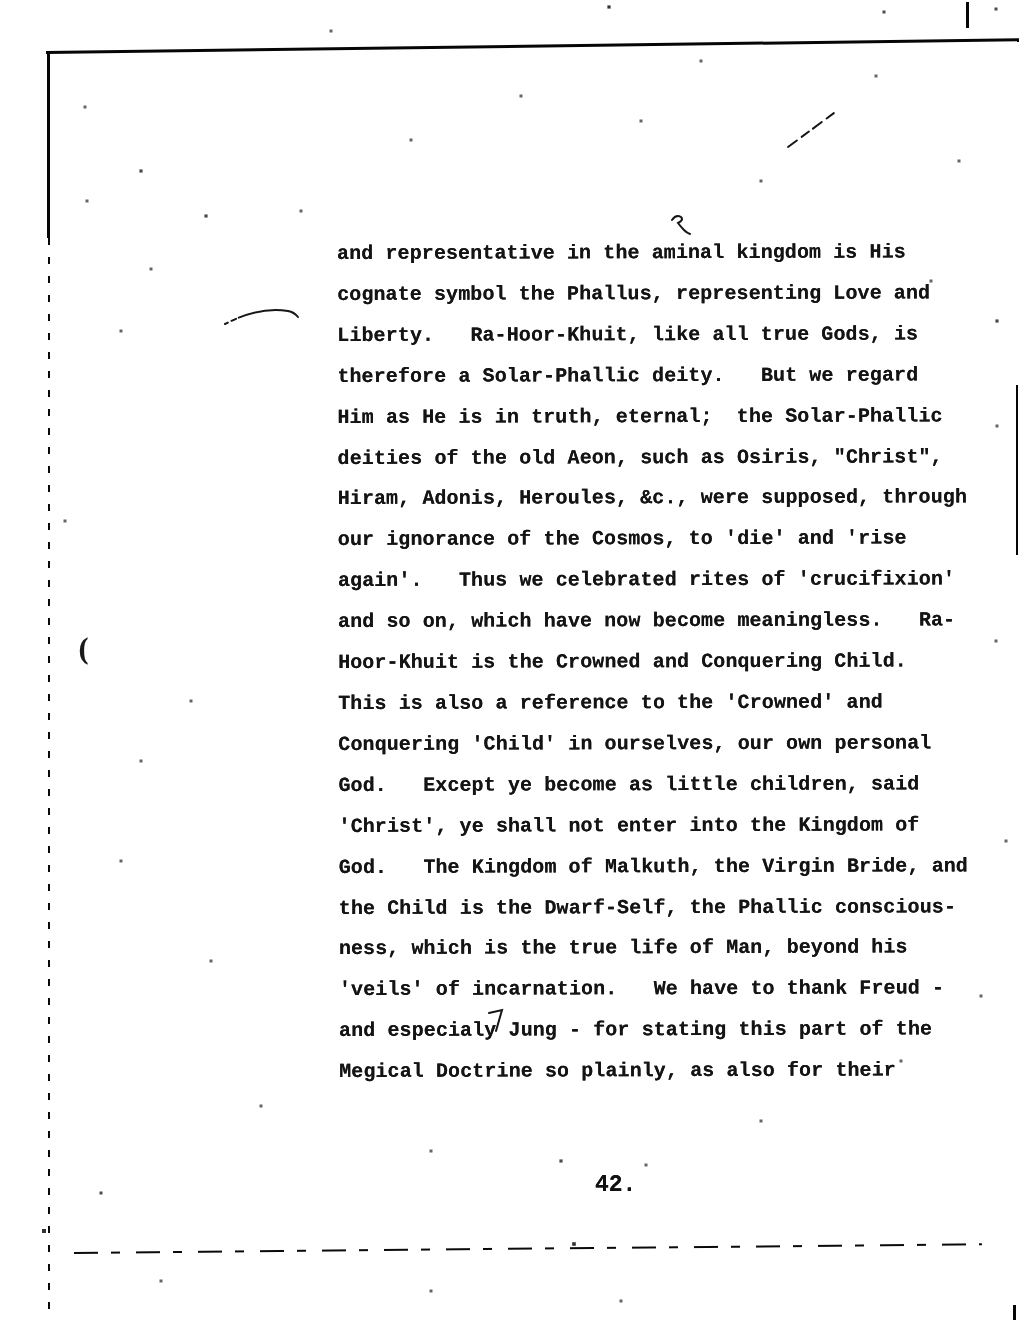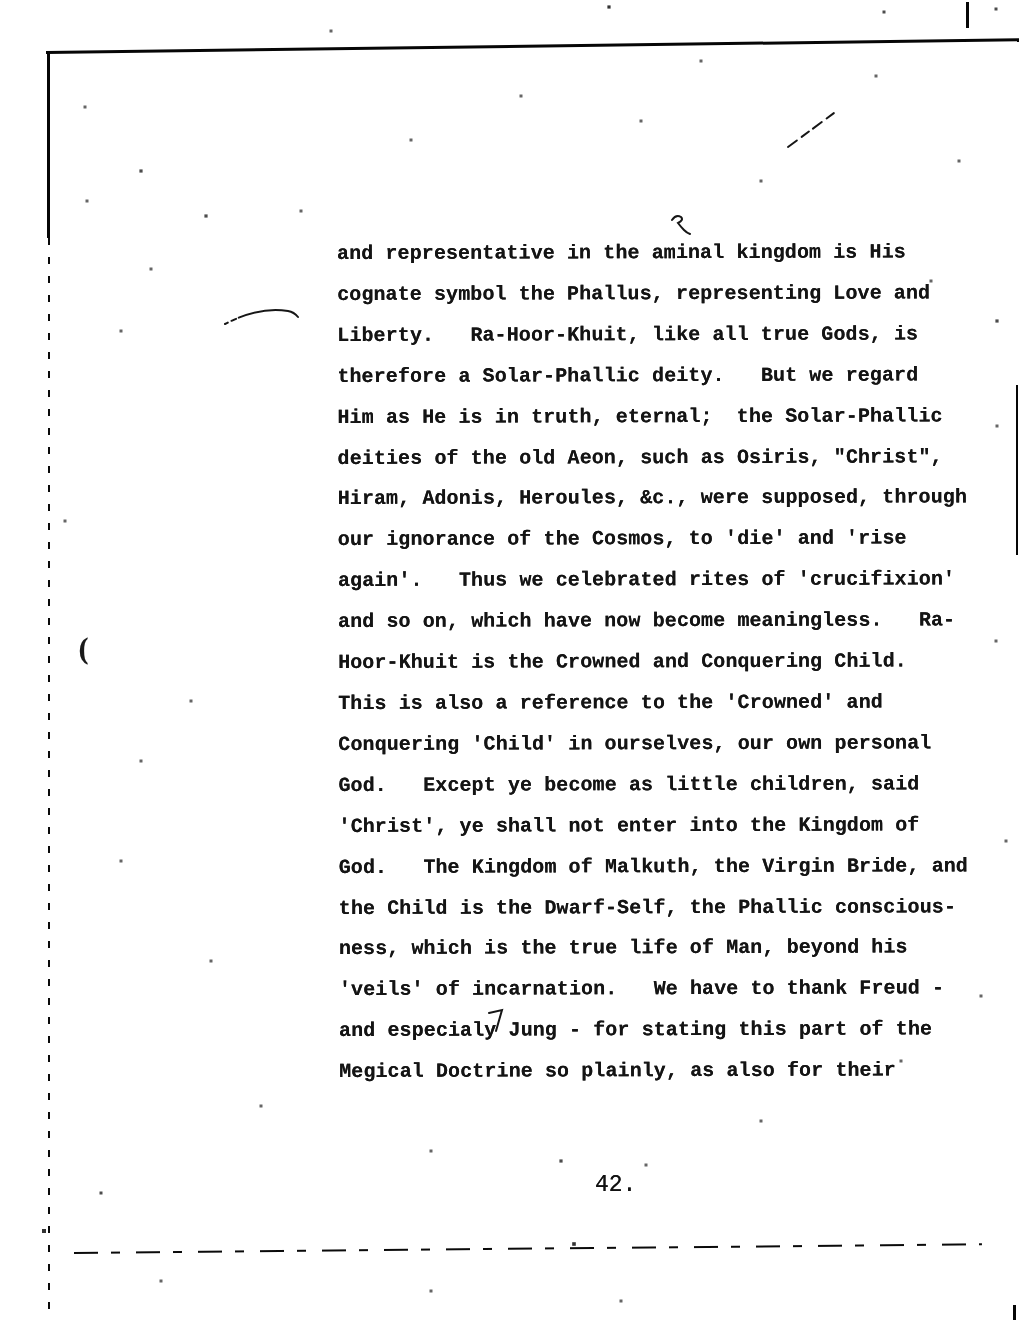--- a/index.html
+++ b/index.html
@@ -16,21 +16,21 @@
     transform:rotate(-0.15deg); transform-origin:0 0;
   }
   .tline {
     white-space:pre;
     font-size:20px; line-height:40.9px; font-weight:bold;
     color:#141414; letter-spacing:0.1px;
     text-shadow:0 0 0.6px rgba(15,15,15,0.85);
   }
   .page-number {
     position:absolute; left:595px; top:1172px;
-    font-size:23px; font-weight:normal; color:#111;
+    font-size:23px; font-weight:bold; color:#111;
     text-shadow:0 0 0.6px rgba(15,15,15,0.85);
   }
 
   
   .edge-top {
     position:absolute; left:46px; top:51px; width:978px; height:3px;
     background:#060606; transform:rotate(-0.75deg); transform-origin:0 50%;
   }
   .edge-left-solid {
     position:absolute; left:47px; top:53px; width:3px; height:185px; background:#060606;

